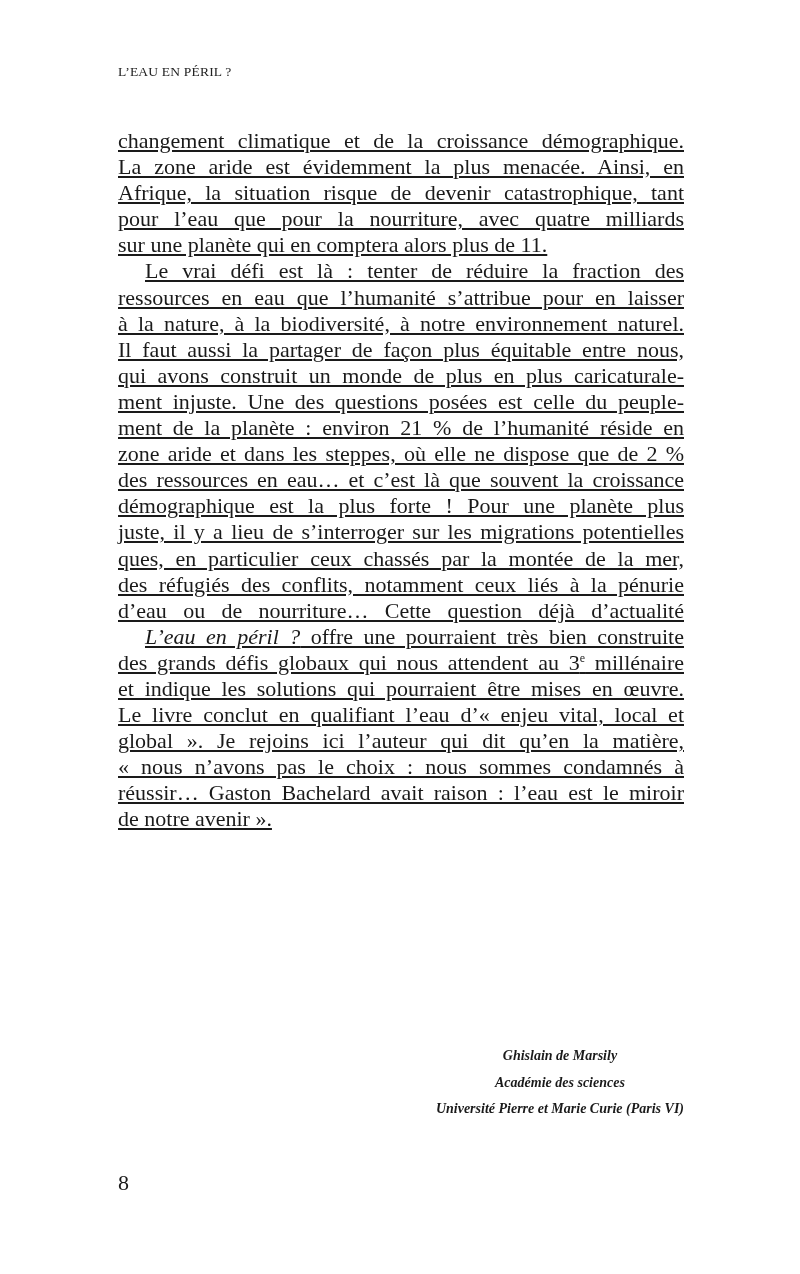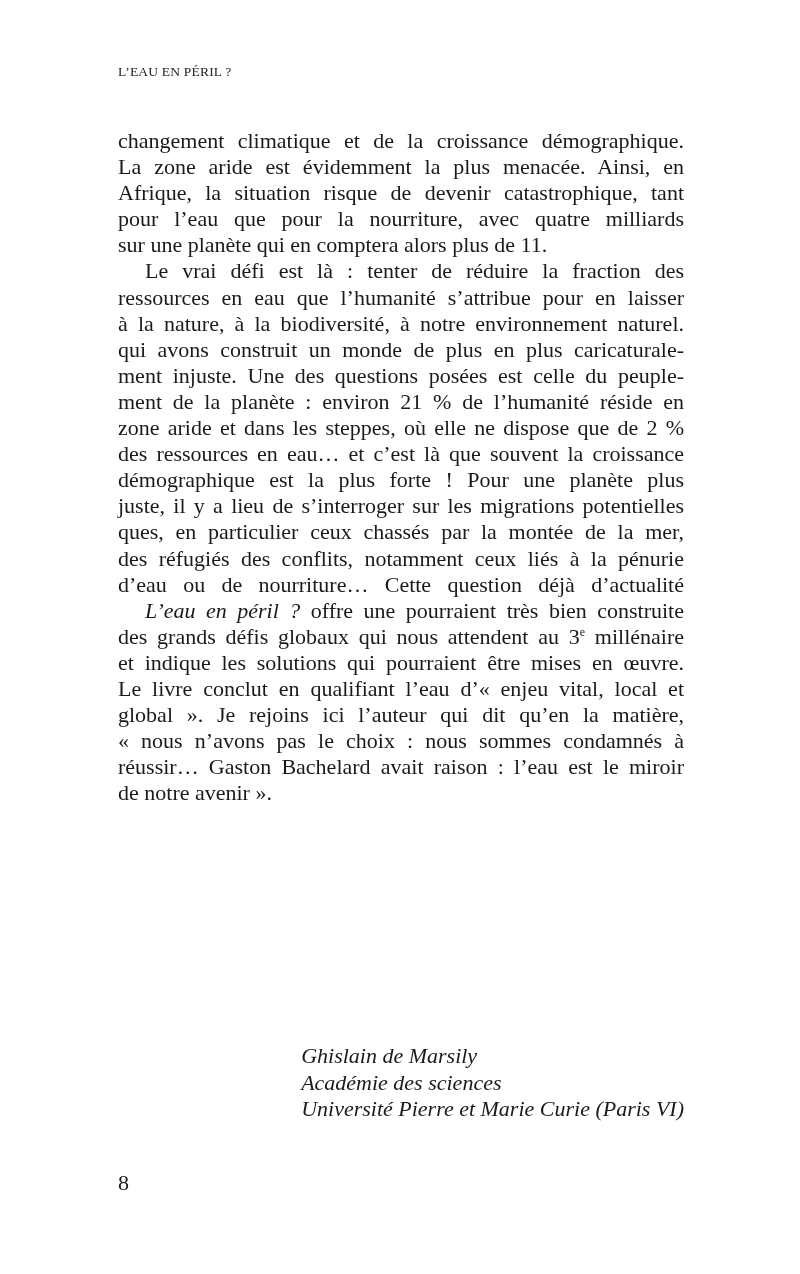--- a/index.html
+++ b/index.html
@@ -1,46 +1,47 @@
 <!DOCTYPE html>
 <html><head>
 <meta charset="utf-8">
 <style>
   html, body { margin: 0; padding: 0; background: #ffffff; }
   body { width: 800px; height: 1274px; position: relative; overflow: hidden; color: #1a1a1a;
          font-family: "Liberation Serif", "DejaVu Serif", serif; }
   .running-head { position: absolute; left: 118px; top: 64px; font-size: 13.5px; letter-spacing: 0.2px; color: #222; }
-  .text-block { position: absolute; left: 118px; top: 128px; width: 566px; font-size: 22px; }
+  .text-block { position: absolute; left: 118px; top: 128px; width: 566px; font-size: 22px; text-decoration: underline; }
   .line { display: block; height: 26.1px; line-height: 26.1px; white-space: nowrap;
           text-align: justify; text-align-last: justify; }
   .line.last { text-align-last: left; }
   .line.indent { padding-left: 27px; }
   .ital { font-style: italic; }
   sup { font-size: 12px; vertical-align: 8px; line-height: 0; }
-  .signature { position: absolute; right: 116px; top: 1043px; font-size: 22px; font-style: italic; text-align: left; }
+  .signature { position: absolute; right: 116px; top: 1043px; font-size: 14px; font-style: italic; text-align: center; font-weight: bold; }
   .signature div { height: 26.5px; line-height: 26.5px; white-space: nowrap; }
   .page-number { position: absolute; left: 118px; top: 1170px; font-size: 22px; }
 </style>
 </head>
 <body>
 
 <div class="running-head">L’EAU EN PÉRIL ?</div>
 
 <div class="text-block">
   <div>
     <span class="line">changement climatique et de la croissance démographique.</span>
     <span class="line">La zone aride est évidemment la plus menacée. Ainsi, en</span>
     <span class="line">Afrique, la situation risque de devenir catastrophique, tant</span>
     <span class="line">pour l’eau que pour la nourriture, avec quatre milliards</span>
     <span class="line last">sur une planète qui en comptera alors plus de 11.</span>
   </div>
   <div>
     <span class="line indent">Le vrai défi est là : tenter de réduire la fraction des</span>
     <span class="line">ressources en eau que l’humanité s’attribue pour en laisser</span>
     <span class="line">à la nature, à la biodiversité, à notre environnement naturel.</span>
+    <span class="line">Il faut aussi la partager de façon plus équitable entre nous,</span>
     <span class="line">qui avons construit un monde de plus en plus caricaturale-</span>
     <span class="line">ment injuste. Une des questions posées est celle du peuple-</span>
     <span class="line">ment de la planète : environ 21 % de l’humanité réside en</span>
     <span class="line">zone aride et dans les steppes, où elle ne dispose que de 2 %</span>
     <span class="line">des ressources en eau… et c’est là que souvent la croissance</span>
     <span class="line">démographique est la plus forte ! Pour une planète plus</span>
     <span class="line">juste, il y a lieu de s’interroger sur les migrations potentielles</span>
     <span class="line">ques, en particulier ceux chassés par la montée de la mer,</span>
     <span class="line">des réfugiés des conflits, notamment ceux liés à la pénurie</span>
     <span class="line">d’eau ou de nourriture… Cette question déjà d’actualité</span>

